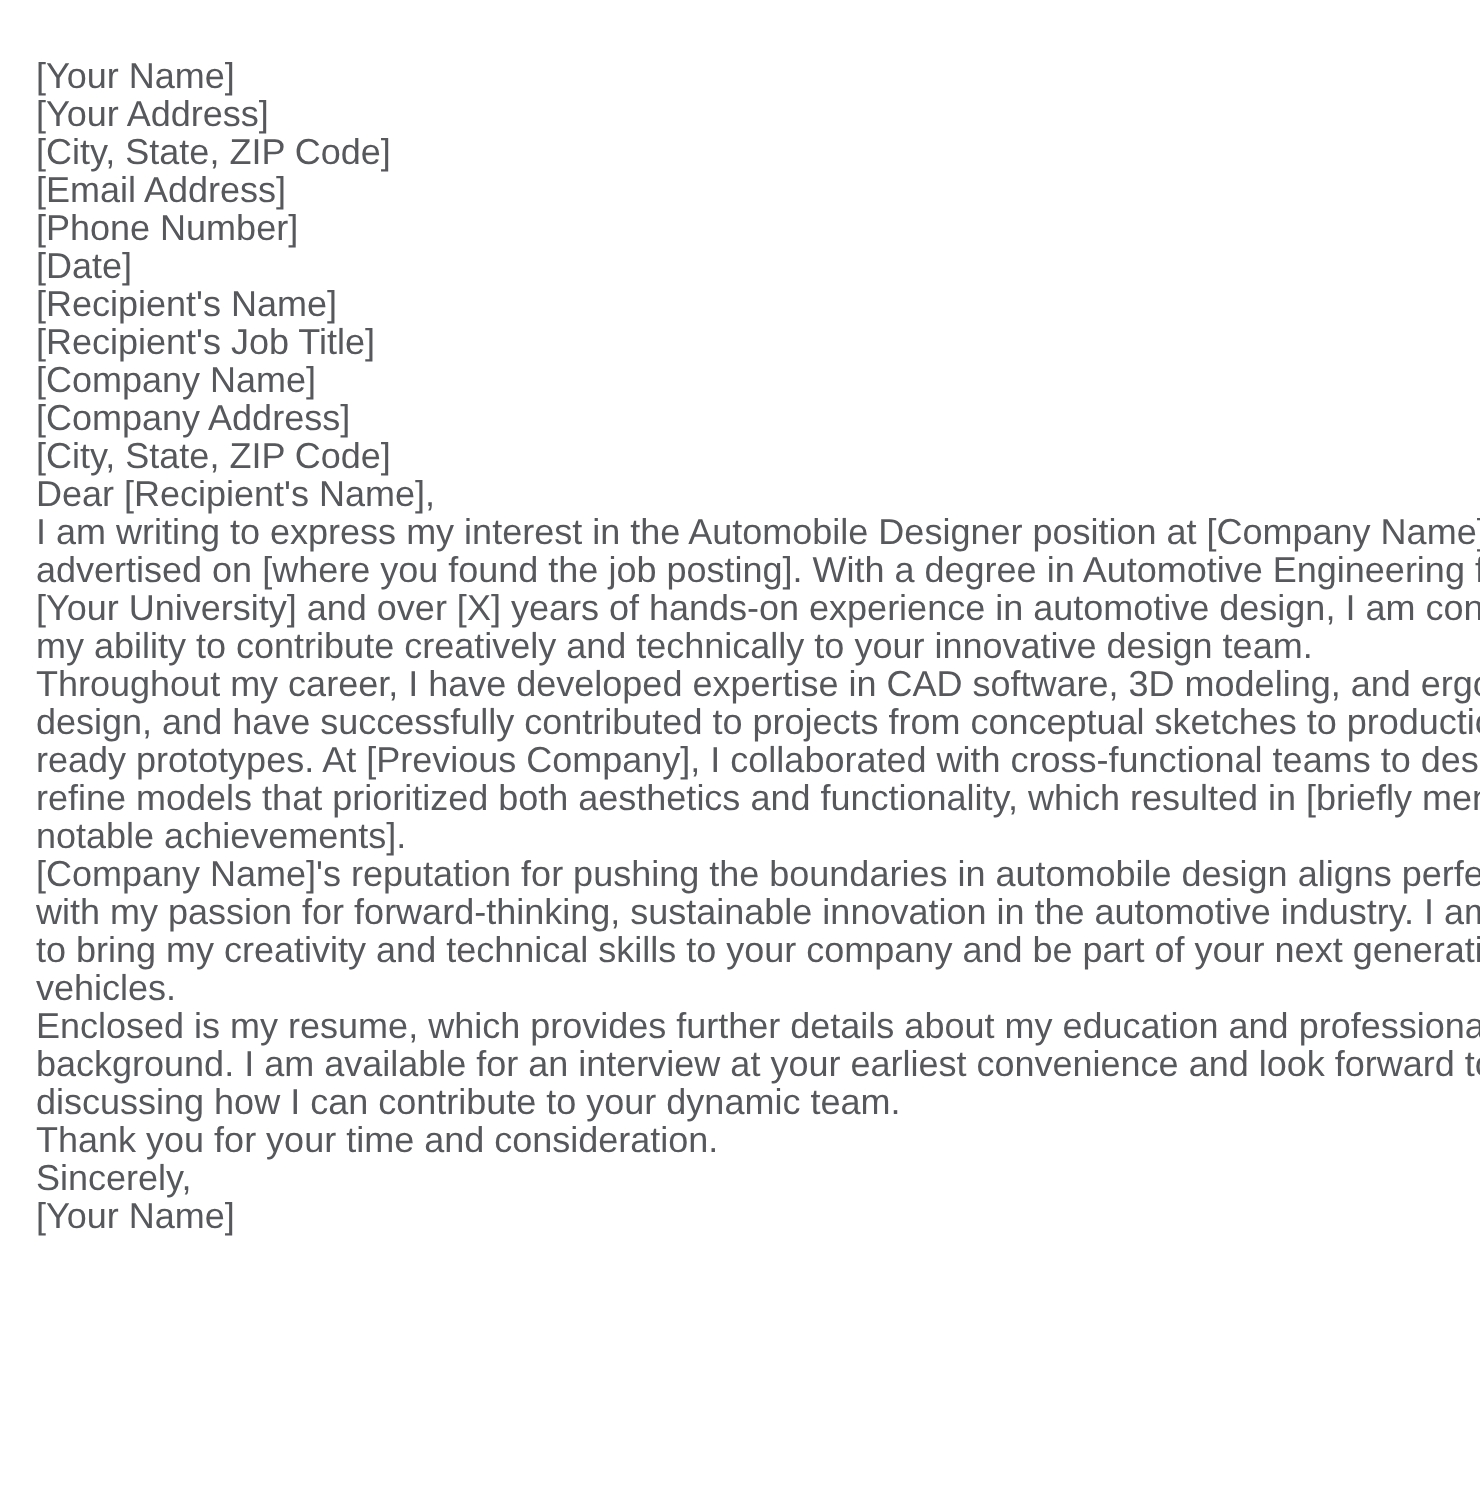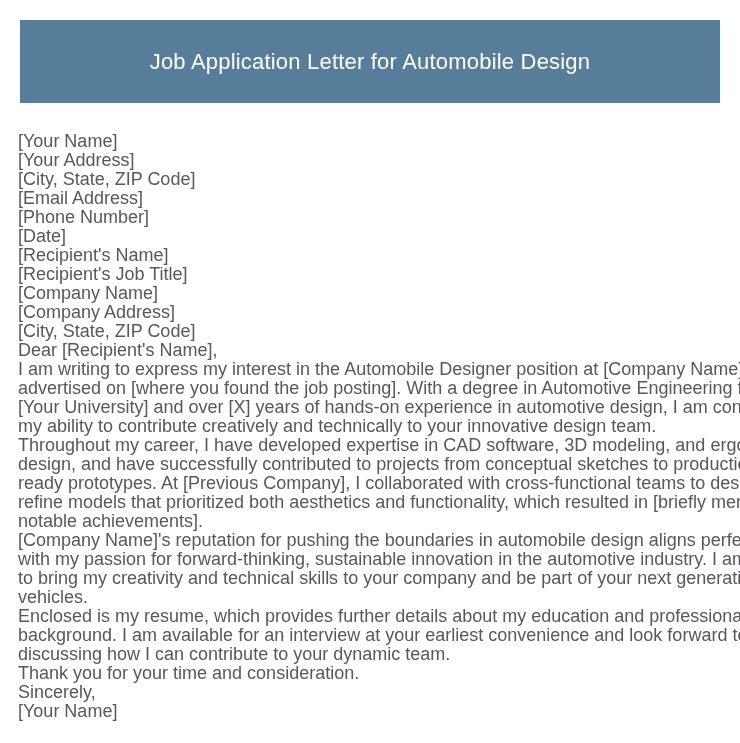--- a/index.html
+++ b/index.html
@@ -38,23 +38,20 @@
     font-size: 18px;
     line-height: 19px;
     color: #56585C;
     white-space: pre; 
   }
 </style>
 </head>
 <body>
 
 <div>
-  <header class="banner">
-    <h1 class="banner-title">Job Application Letter for Automobile Design</h1>
-  </header>
 
   <main class="letter">
     <div class="letter-text">[Your Name]
 [Your Address]
 [City, State, ZIP Code]
 [Email Address]
 [Phone Number]
 [Date]
 [Recipient's Name]
 [Recipient's Job Title]

